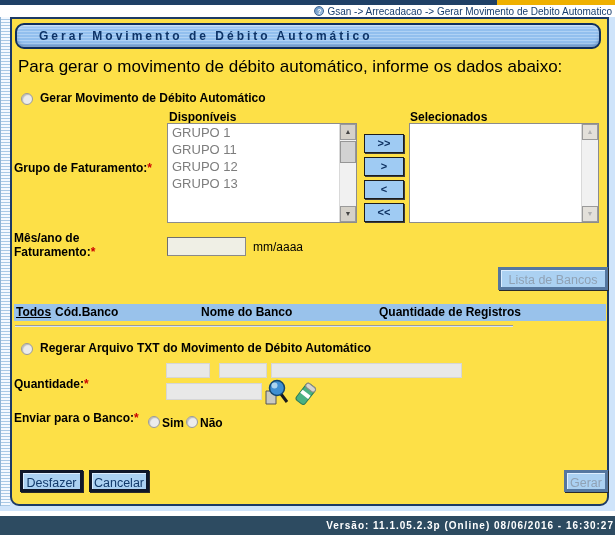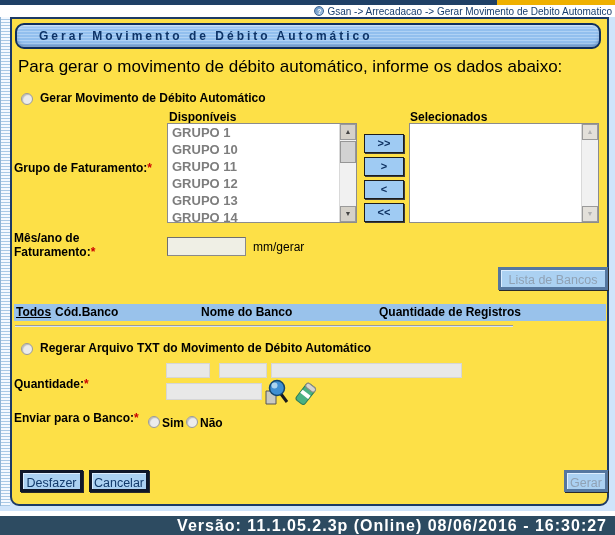--- a/index.html
+++ b/index.html
@@ -69,22 +69,22 @@
   .btn.disabled{color:#90a2b5;border-color:#55779f;}
 
   
   .thead{position:absolute;left:2px;top:285px;width:592px;height:17px;background:#99c2eb;}
   .th{position:absolute;top:1px;font-size:12px;font-weight:bold;color:#000;white-space:nowrap;}
   .sep{position:absolute;left:3px;top:306px;width:498px;height:0;border-top:1px solid #9b9b9b;border-bottom:1px solid #d7e6f5;}
 
   
   .foot-white{position:absolute;left:0;top:511px;width:615px;height:5px;background:#ffffff;}
   .footer{position:absolute;left:0;top:516px;width:615px;height:19px;background:#2d4b61;
-          color:#fff;font-size:16px;font-weight:bold;letter-spacing:1px;
-          display:flex;align-items:center;justify-content:flex-end;padding-right:8px;box-sizing:border-box;text-align:center;}
+          color:#fff;font-size:10px;font-weight:bold;letter-spacing:1px;
+          display:flex;align-items:center;justify-content:flex-end;padding-right:1px;box-sizing:border-box;text-align:center;}
 
   .icon-btn{position:absolute;cursor:pointer;}
 </style>
 </head>
 <body>
 
 <div id="screen">
 
   <div class="topstrip"></div>
   <div class="topstrip-gold"></div>
@@ -103,28 +103,26 @@
     </div>
 
     <div class="instruction">Para gerar o movimento de débito automático, informe os dados abaixo:</div>
 
     <div class="radio" style="left:9px;top:74px;"></div>
     <div class="blabel" style="left:28px;top:72px;">Gerar Movimento de Débito Automático</div>
 
     <div class="blabel" style="left:2px;top:142px;"><span>Grupo de Faturamento:</span><span class="req">*</span></div>
 
     <div class="blabel" style="left:157px;top:91px;">Disponíveis</div>
-    <div class="listbox" style="left:155px;top:104px;width:190px;height:100px;font-weight:bold;">
+    <div class="listbox" style="left:155px;top:104px;width:190px;height:100px;">
       <div class="opts">
         <div class="opt">GRUPO 1</div>
-        <div class="opt">GRUPO 10</div>
         <div class="opt">GRUPO 11</div>
         <div class="opt">GRUPO 12</div>
         <div class="opt">GRUPO 13</div>
-        <div class="opt">GRUPO 14</div>
       </div>
       <div class="vsb">
         <div class="sb-btn sb-up">▲</div>
         <div class="sb-thumb"></div>
         <div class="sb-btn sb-dn">▼</div>
       </div>
     </div>
 
     <div class="xfer" style="top:115px;">&gt;&gt;</div>
     <div class="xfer" style="top:138px;">&gt;</div>
@@ -135,21 +133,21 @@
     <div class="listbox" style="left:397px;top:104px;width:190px;height:100px;">
       <div class="vsb">
         <div class="sb-btn sb-up dis">▲</div>
         <div class="sb-btn sb-dn dis">▼</div>
       </div>
     </div>
 
     <div class="blabel" style="left:2px;top:212px;">Mês/ano de</div>
     <div class="blabel" style="left:2px;top:226px;"><span>Faturamento:</span><span class="req">*</span></div>
     <input class="tinput" style="left: 155px; top: 218px; width: 79px; height: 19px;" value="">
-    <div class="plain" style="left:241px;top:221px;">mm/gerar</div>
+    <div class="plain" style="left:241px;top:221px;">mm/aaaa</div>
 
     <div class="btn disabled" style="left:486px;top:248px;width:110px;height:23px;line-height:21px;">Lista de Bancos</div>
 
     <div class="thead">
       <span class="th" style="left:2px;text-decoration:underline;">Todos</span>
       <span class="th" style="left:41px;">Cód.Banco</span>
       <span class="th" style="left:187px;">Nome do Banco</span>
       <span class="th" style="left:365px;">Quantidade de Registros</span>
     </div>
     <div class="sep"></div>

